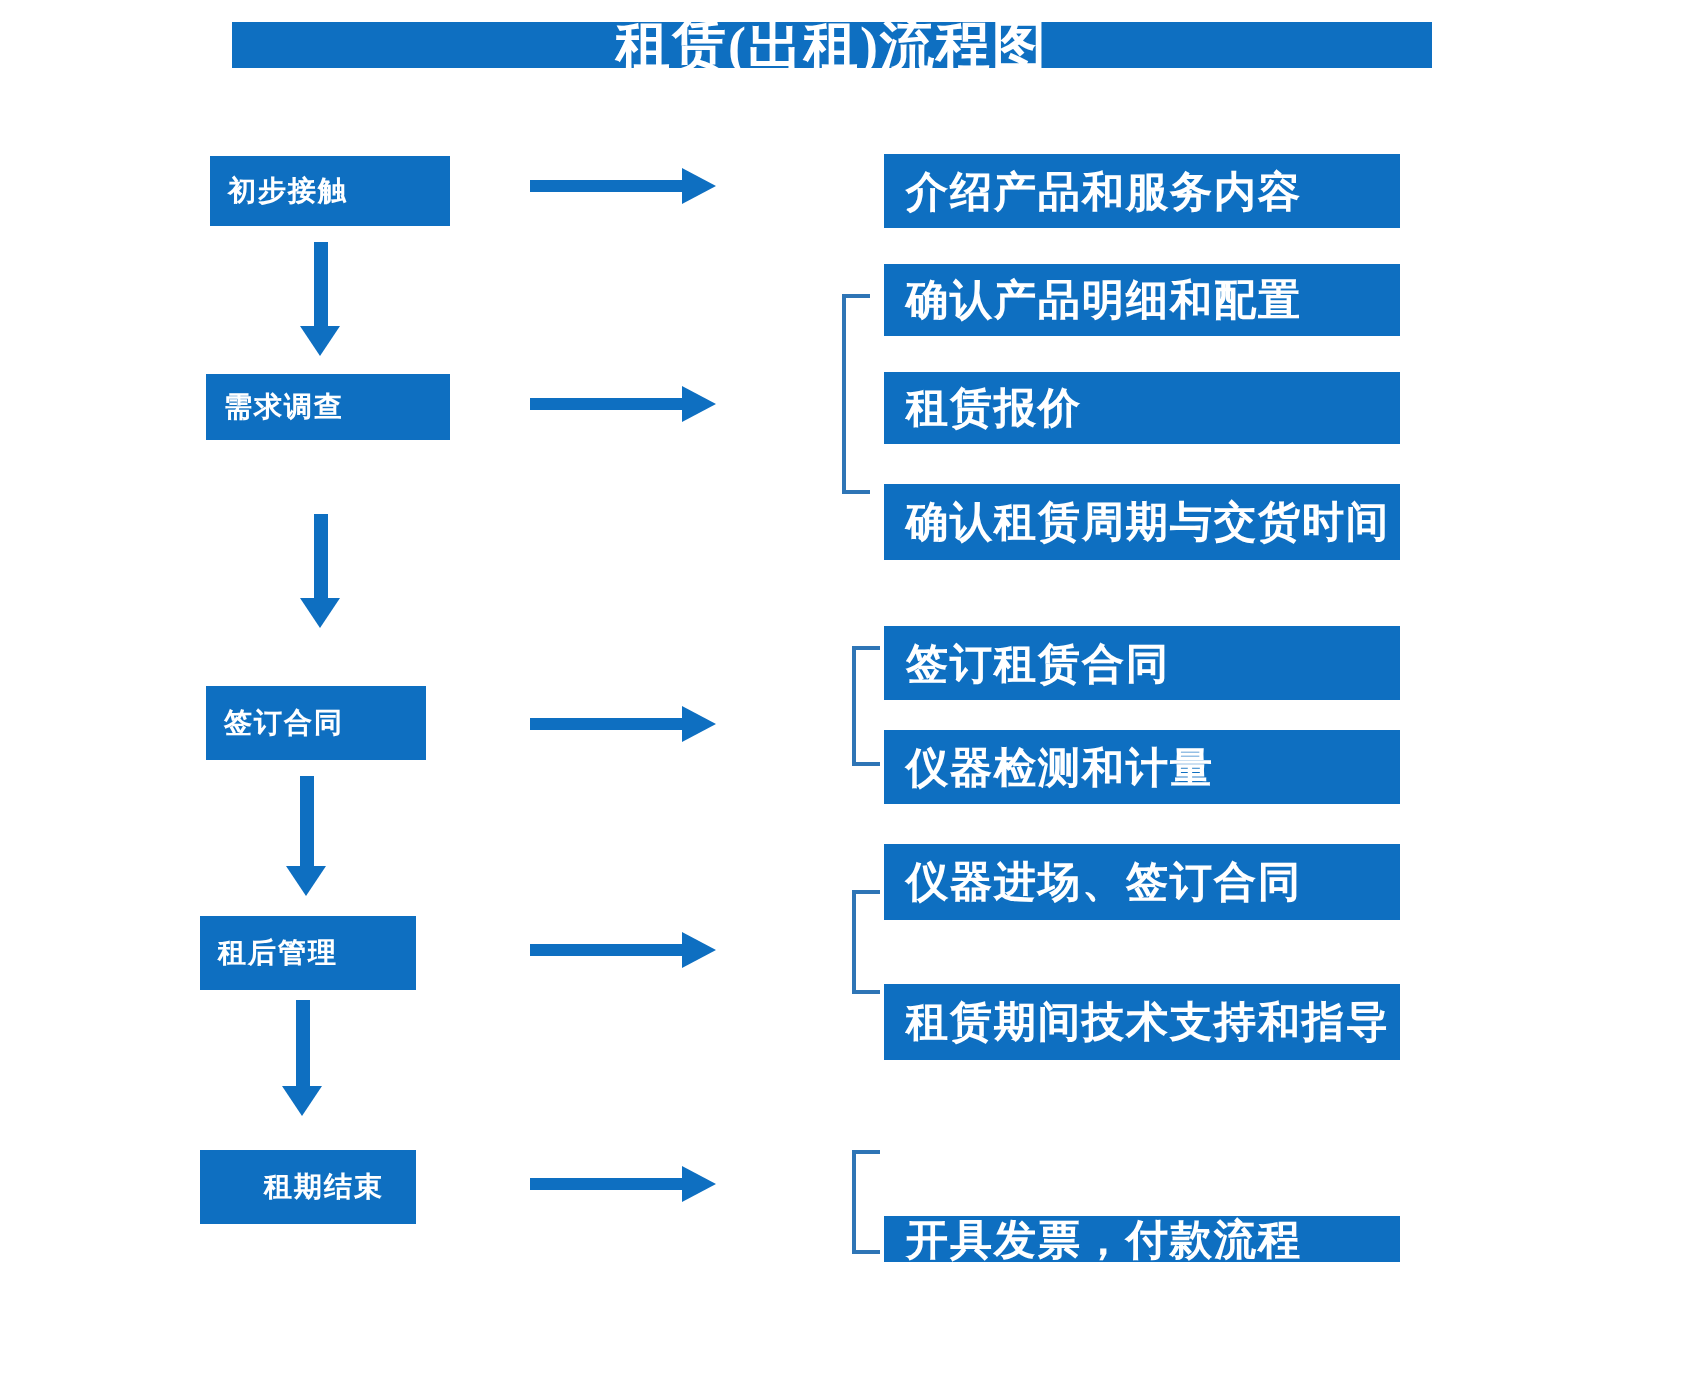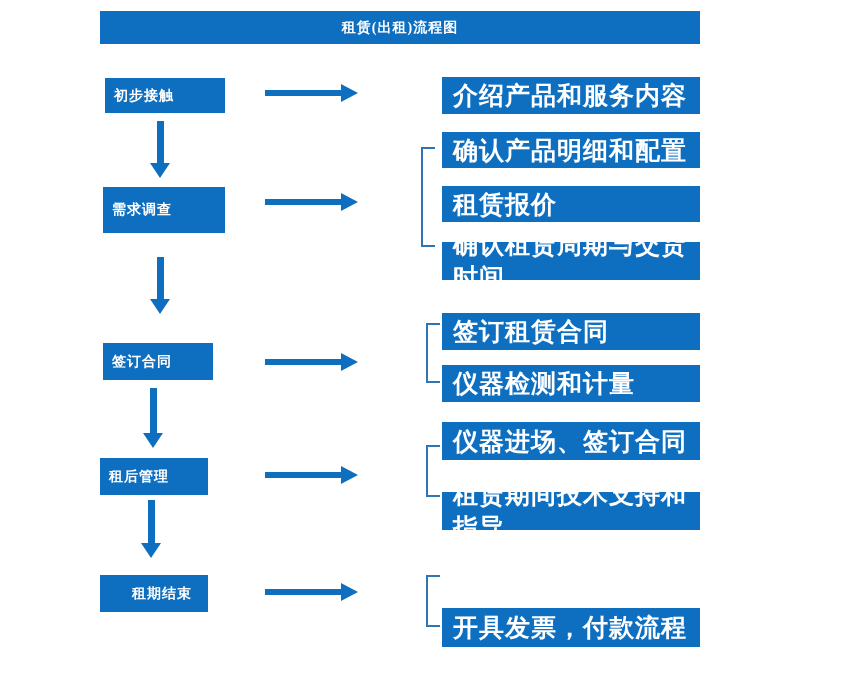--- a/index.html
+++ b/index.html
@@ -6,35 +6,35 @@
     --primary:#0E6FC1;
     --bracket:#2E75B6;
     --text:#FFFFFF;
     --bg:#FFFFFF;
   }
   *{box-sizing:border-box;}
   body{margin:0;background:var(--bg);font-family:"Liberation Serif","DejaVu Serif",serif;}
   .canvas{position:relative;width:844px;height:688px;background:var(--bg);overflow:hidden;}
 
   .titlebar{
-    position:absolute;left:100px;top:11px;width:600px;height:33px;
+    position:absolute;left:116px;top:11px;width:600px;height:23px;
     background:var(--primary);color:var(--text);
     display:flex;align-items:center;justify-content:center;
-    font-size:14px;font-weight:bold;letter-spacing:1px;
+    font-size:27px;font-weight:bold;letter-spacing:1px;
   }
 
   .lbox{
     position:absolute;background:var(--primary);color:var(--text);
     display:flex;align-items:center;padding-left:9px;
     font-size:14px;font-weight:bold;letter-spacing:1px;
   }
   .rbox{
     position:absolute;left:442px;width:258px;background:var(--primary);color:var(--text);
     display:flex;align-items:center;padding-left:11px;
-    font-size:25px;font-weight:bold;letter-spacing:1px;
+    font-size:21px;font-weight:bold;letter-spacing:1px;
   }
 
   .varrow{position:absolute;width:20px;display:flex;flex-direction:column;align-items:center;}
   .varrow .shaft{width:7px;flex:1;background:var(--primary);}
   .varrow .head{width:0;height:0;border-left:10px solid transparent;border-right:10px solid transparent;border-top:15px solid var(--primary);}
 
   .harrow{position:absolute;left:265px;width:93px;height:18px;display:flex;align-items:center;}
   .harrow .shaft{height:6px;flex:1;background:var(--primary);}
   .harrow .head{width:0;height:0;border-top:9px solid transparent;border-bottom:9px solid transparent;border-left:17px solid var(--primary);}
 
@@ -44,21 +44,21 @@
   }
 </style>
 </head>
 <body>
 
 <div class="canvas">
 
   <div class="titlebar">租赁(出租)流程图</div>
 
   <div class="lbox" style="left:105px;top:78px;width:120px;height:35px;">初步接触</div>
-  <div class="lbox" style="left:103px;top:187px;width:122px;height:46px;">需求调查</div>
+  <div class="lbox" style="left:103px;top:187px;width:122px;height:33px;">需求调查</div>
   <div class="lbox" style="left:103px;top:343px;width:110px;height:37px;">签订合同</div>
   <div class="lbox" style="left:100px;top:458px;width:108px;height:37px;">租后管理</div>
   <div class="lbox" style="left:100px;top:575px;width:108px;height:37px;padding-left:32px;">租期结束</div>
 
   <div class="varrow" style="left:150px;top:121px;height:57px;">
     <div class="shaft"></div>
     <div class="head"></div>
   </div>
   <div class="varrow" style="left:150px;top:257px;height:57px;">
     <div class="shaft"></div>
@@ -104,15 +104,15 @@
   <div class="rbox" style="top:132px;height:36px;">确认产品明细和配置</div>
   <div class="rbox" style="top:186px;height:36px;">租赁报价</div>
   <div class="rbox" style="top:242px;height:38px;">确认租赁周期与交货时间</div>
 
   <div class="rbox" style="top:313px;height:37px;">签订租赁合同</div>
   <div class="rbox" style="top:365px;height:37px;">仪器检测和计量</div>
 
   <div class="rbox" style="top:422px;height:38px;">仪器进场、签订合同</div>
   <div class="rbox" style="top:492px;height:38px;">租赁期间技术支持和指导</div>
 
-  <div class="rbox" style="top:608px;height:39px;">开具发票，付款流程</div>
+  <div class="rbox" style="top:608px;height:23px;">开具发票，付款流程</div>
 
 </div>
 
 </body></html>

